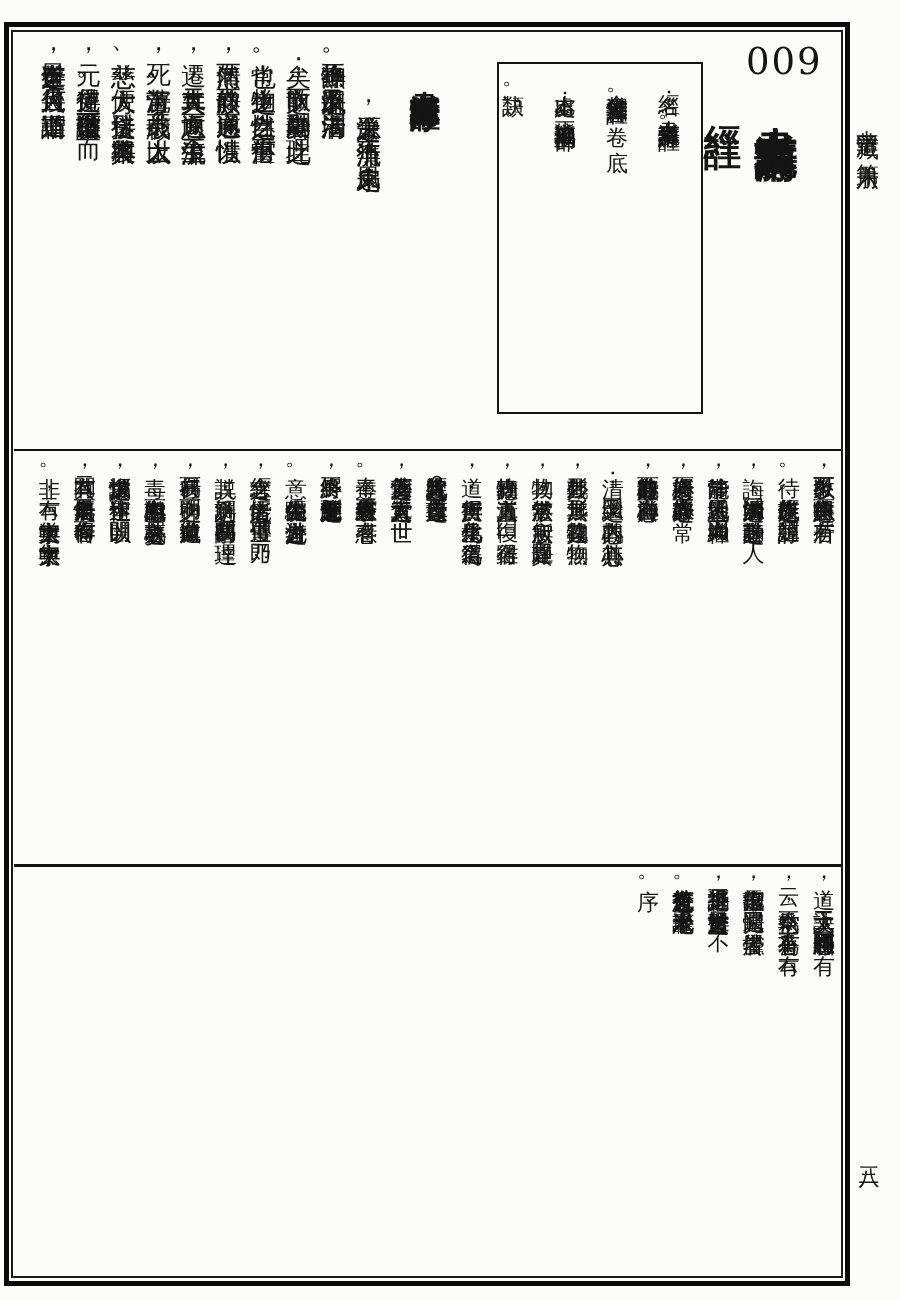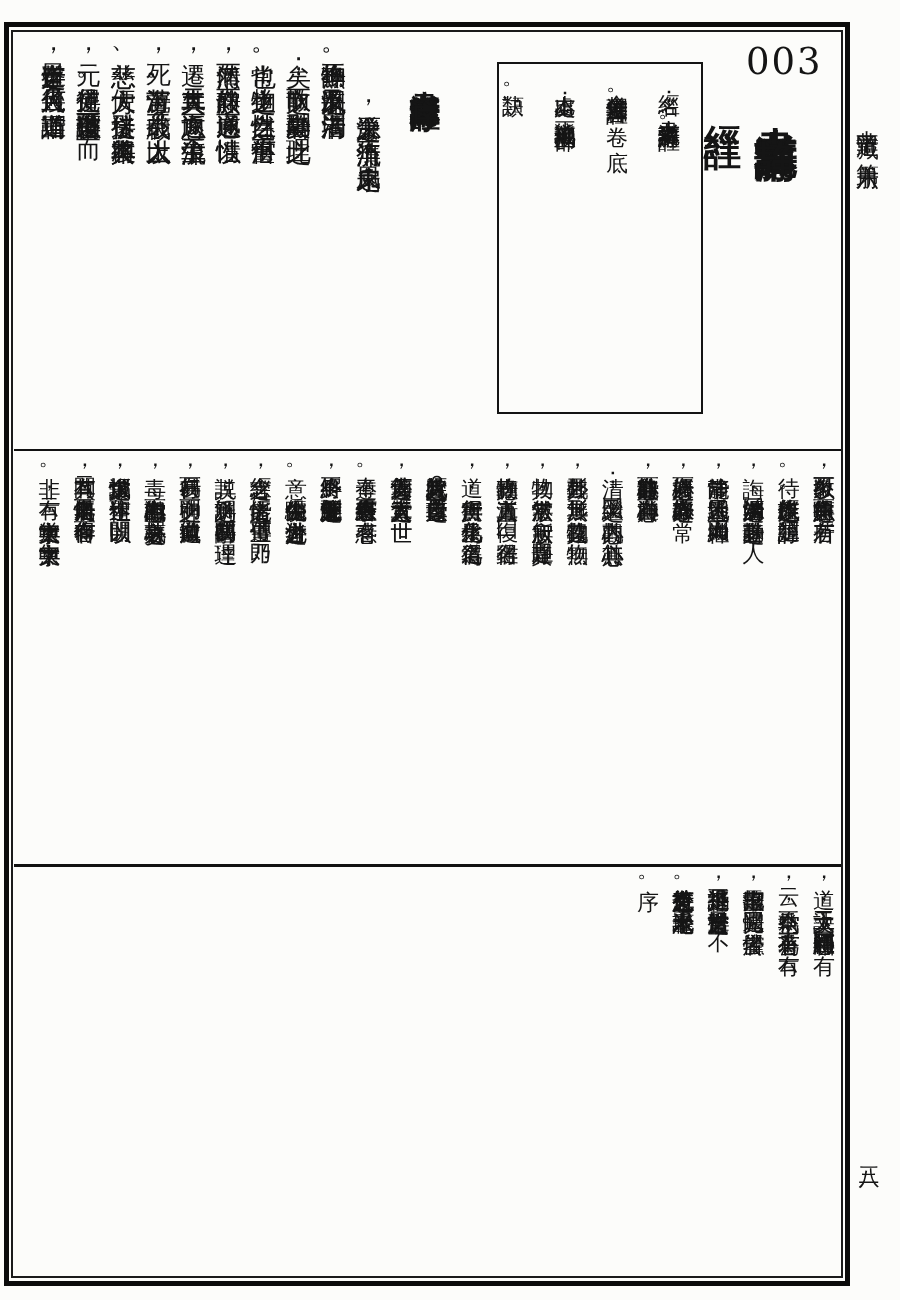--- a/index.html
+++ b/index.html
@@ -97,21 +97,21 @@
 
   <div class="frame-outer"></div>
   <div class="frame-inner"></div>
 
   <div id="divider-1" class="divider"></div>
   <div id="divider-2" class="divider"></div>
 
   <div id="volume-label" class="vtext">中華道藏　第六册</div>
   <div id="page-number" class="vtext">三八</div>
 
-  <div id="serial-number">003</div>
+  <div id="serial-number">009</div>
   <div id="main-title" class="vtext">太上老君説常清静</div>
   <div id="title-suffix" class="vtext">經註</div>
 
   <div id="colophon-box">
     <div id="colophon-cols" class="vflow">
       <div class="col">經名：太上老君説常清静經註。</div>
       <div class="col">金朝道士侯善淵註。一卷。底</div>
       <div class="col">本出處：《正統道藏》洞神部玉</div>
       <div class="col">訣類。</div>
     </div>

